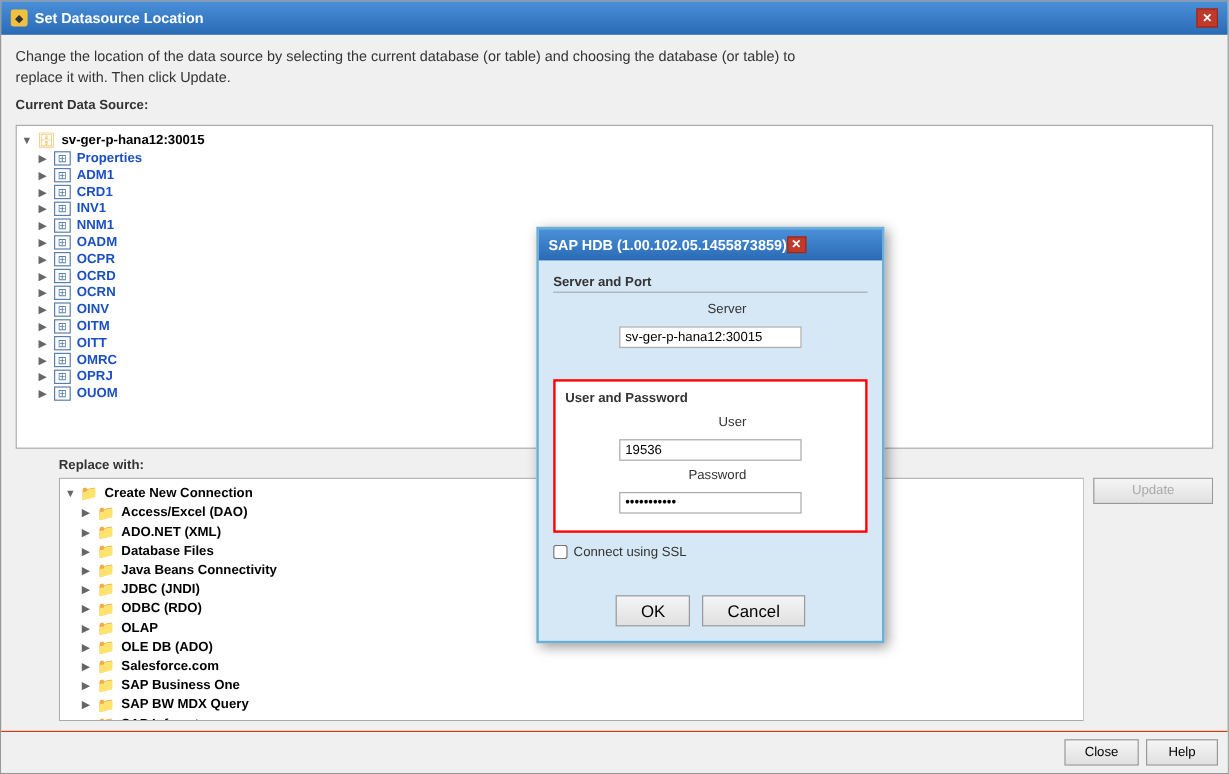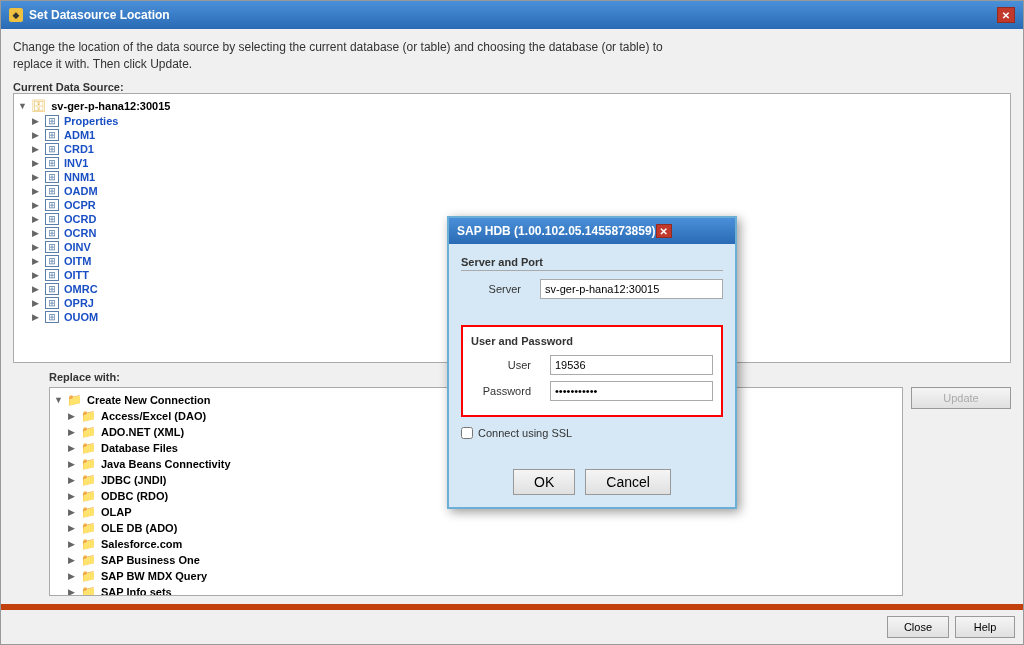--- a/index.html
+++ b/index.html
@@ -47,21 +47,21 @@
       font-size: 11px;
       color: #333;
       margin-bottom: 8px;
       line-height: 1.4;
     }
 
     .section-label {
       font-size: 11px;
       font-weight: bold;
       color: #333;
-      margin-bottom: 0;
+      margin-bottom: 10px;
     }
 
     .top-panel {
       border: 1px solid #aaa;
       background: white;
       flex: 0 0 270px;
       overflow: hidden;
       position: relative;
     }
 
@@ -118,21 +118,21 @@
       flex-direction: column;
       gap: 4px;
     }
 
     .footer-bar {
       display: flex;
       justify-content: flex-end;
       gap: 6px;
       padding: 6px 8px;
       flex-shrink: 0;
-      border-top: 6px solid #c2410c;
+      border-top: 1px solid #c2410c;
       background: #f0f0f0;
     }
 
     .btn {
       padding: 4px 16px;
       border: 1px solid #999;
       background: linear-gradient(to bottom, #f5f5f5, #e0e0e0);
       font-size: 11px;
       cursor: pointer;
       min-width: 60px;
@@ -186,21 +186,22 @@
       color: #333;
       margin-bottom: 8px;
       border-bottom: 1px solid #aaa;
       padding-bottom: 2px;
     }
 
     .form-row {
       display: flex;
       align-items: center;
       margin-bottom: 6px;
-      gap: 19px;
+      gap: 8px;
+      flex-direction: column;
     }
     .form-label {
       width: 60px;
       font-size: 11px;
       color: #333;
       text-align: right;
     }
     .form-input {
       flex: 1;
       border: 1px solid #aaa;

